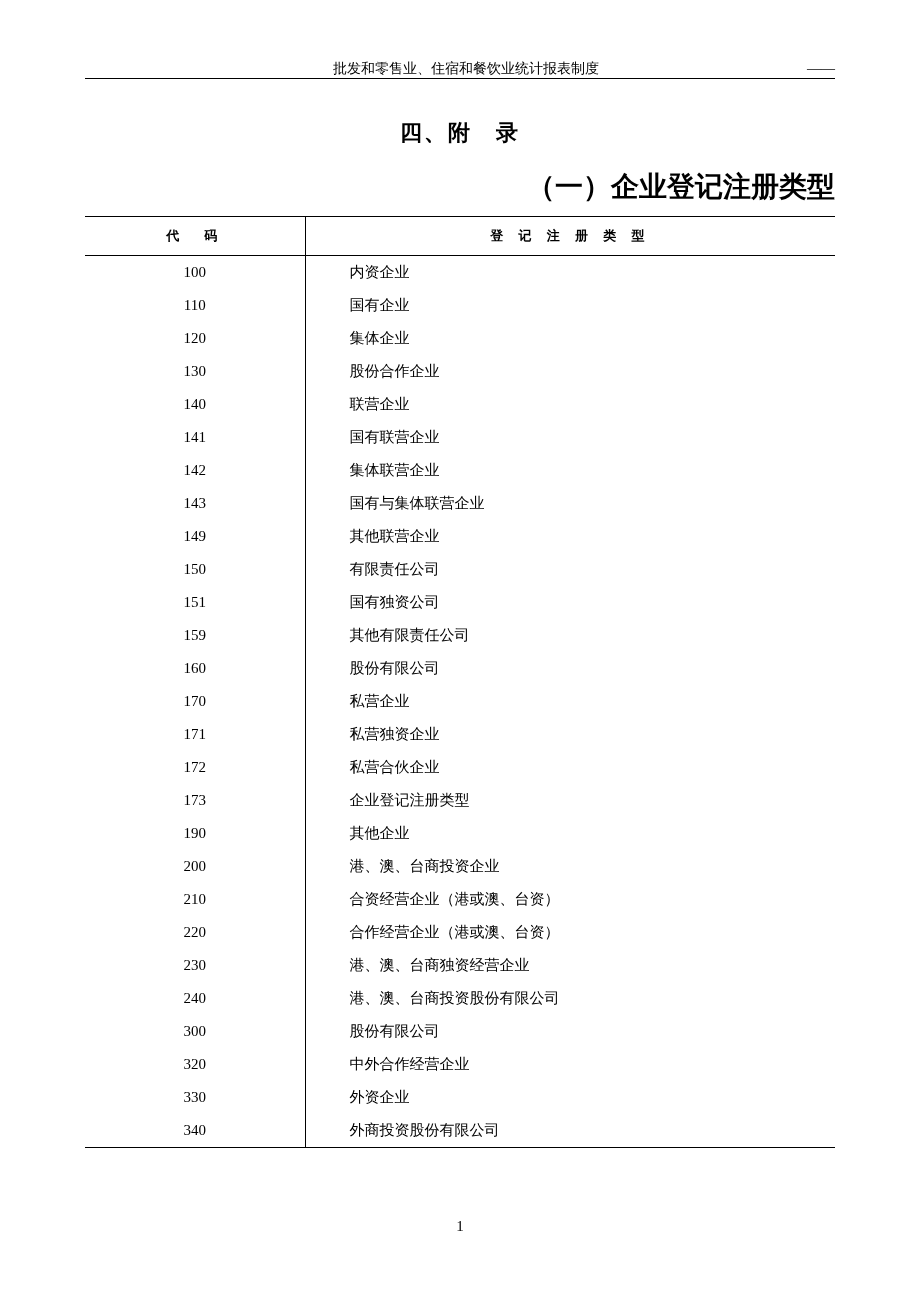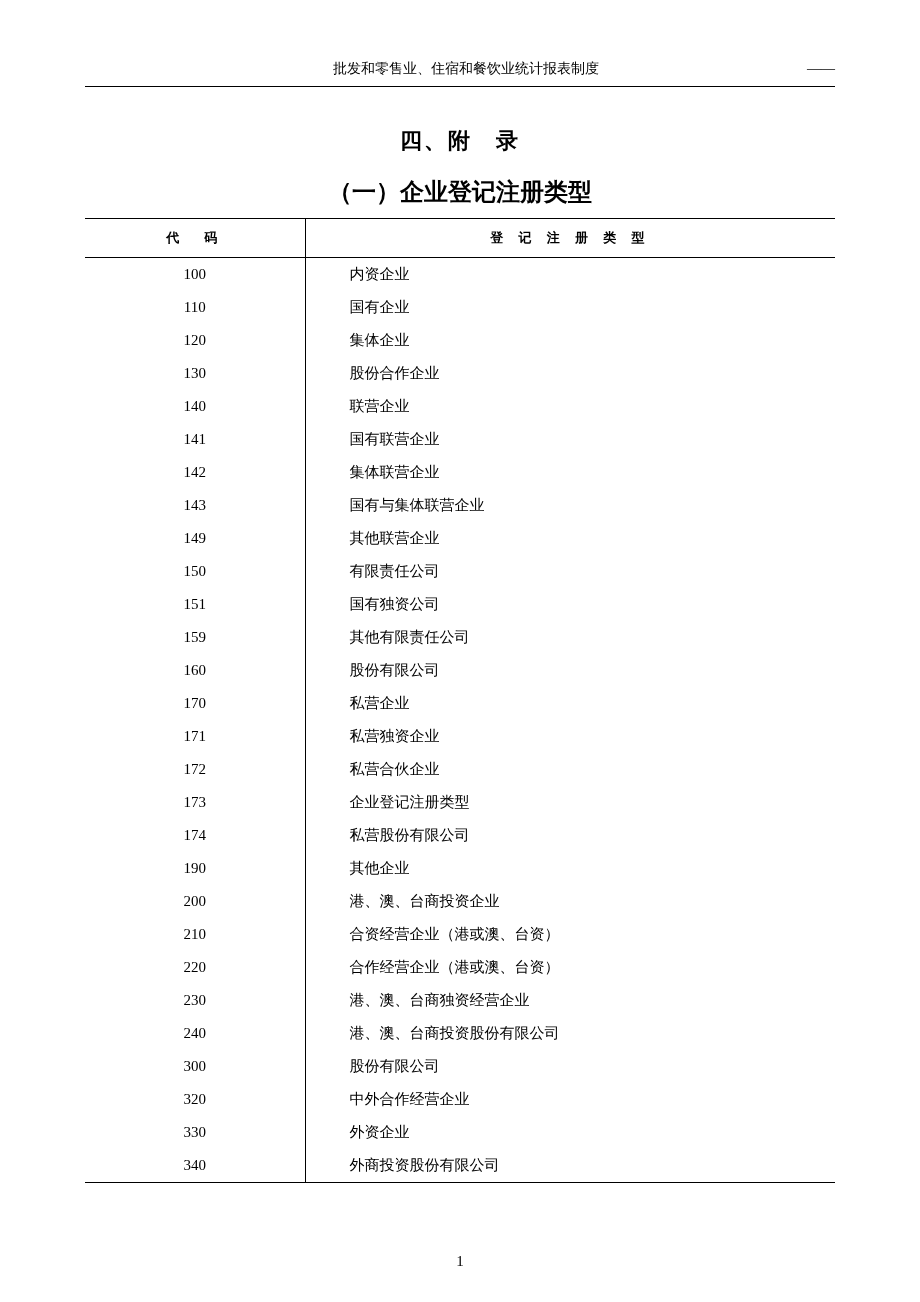--- a/index.html
+++ b/index.html
@@ -13,40 +13,40 @@
       color: #000;
       width: 920px;
       margin: 0 auto;
       padding: 60px 85px 40px 85px;
     }
     .header-row {
       display: flex;
       justify-content: space-between;
       align-items: center;
       border-bottom: 1.5px solid #000;
-      padding-bottom: 8px;
+      padding-bottom: 0;
       font-size: 14px;
       gap: 14px;
     }
     .header-title {
       margin: 0 auto;
     }
     .header-right {
       letter-spacing: 0;
     }
     .section-title {
       text-align: center;
       font-size: 22px;
       font-weight: bold;
       margin-top: 39px;
       letter-spacing: 2px;
     }
     .subsection-title {
-      text-align: center;
-      font-size: 24px;
+      text-align: right;
+      font-size: 28px;
       font-weight: bold;
       margin-top: 20px;
       margin-bottom: 10px;
     }
     table {
       width: 100%;
       border-collapse: collapse;
     }
     thead tr {
       border-top: 1.5px solid #000;
@@ -169,24 +169,20 @@
       </tr>
       <tr>
         <td class="c-code">172</td>
         <td class="c-type indent-2">私营合伙企业</td>
       </tr>
       <tr>
         <td class="c-code">173</td>
         <td class="c-type indent-2">企业登记注册类型</td>
       </tr>
       <tr>
-        <td class="c-code">174</td>
-        <td class="c-type indent-2">私营股份有限公司</td>
-      </tr>
-      <tr>
         <td class="c-code">190</td>
         <td class="c-type indent-1">其他企业</td>
       </tr>
       <tr>
         <td class="c-code">200</td>
         <td class="c-type indent-0">港、澳、台商投资企业</td>
       </tr>
       <tr>
         <td class="c-code">210</td>
         <td class="c-type indent-1">合资经营企业（港或澳、台资）</td>

